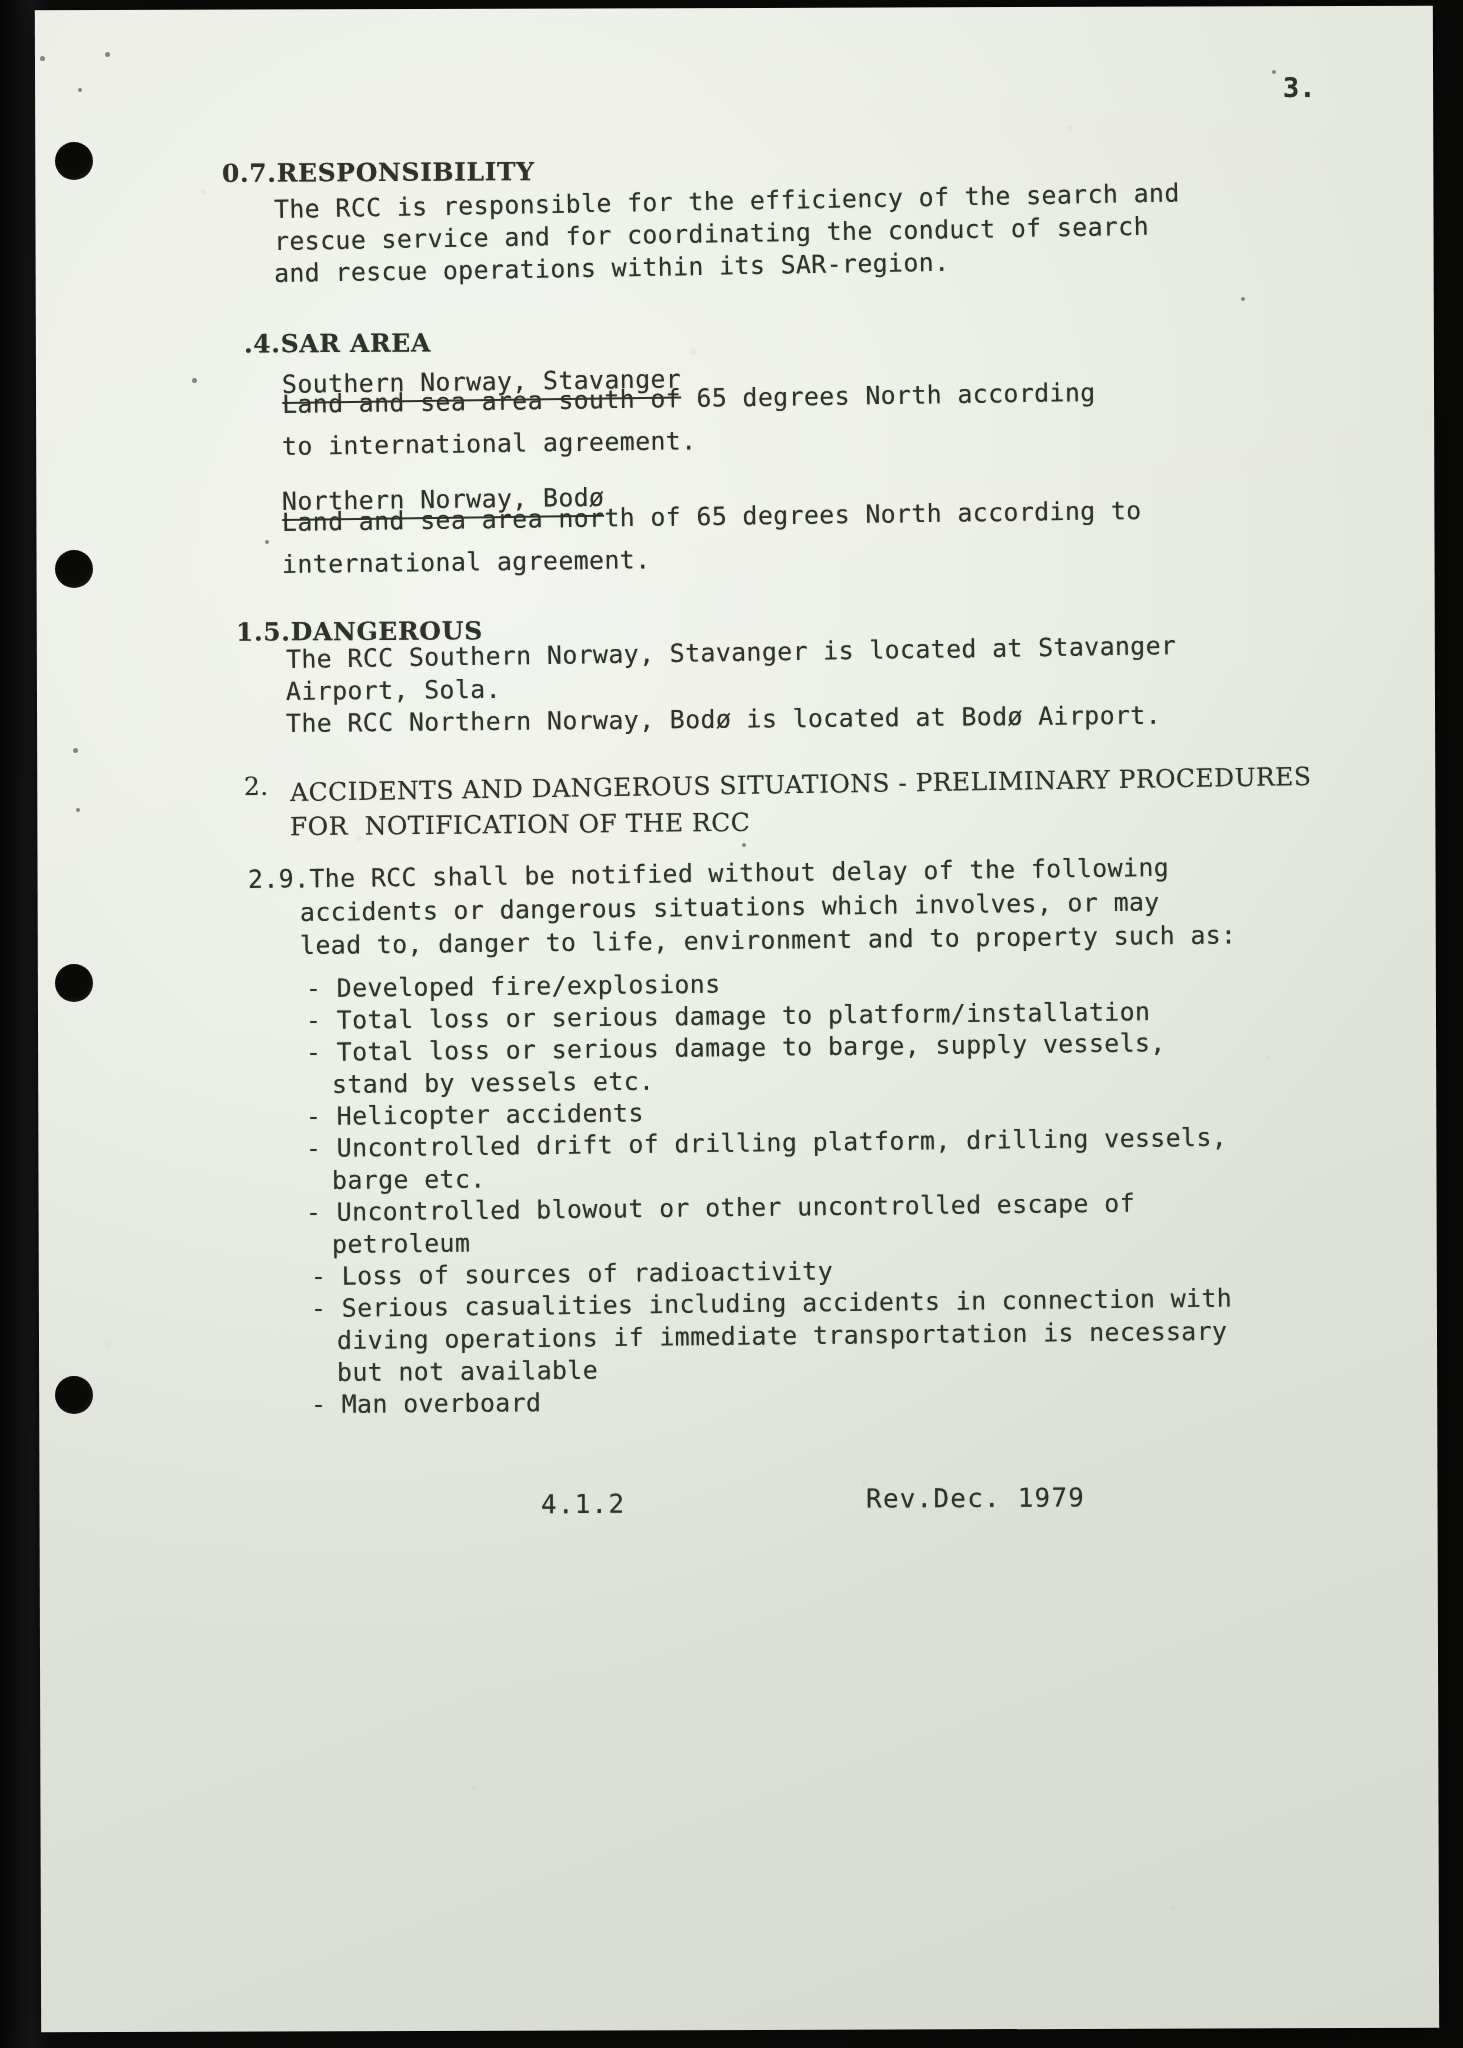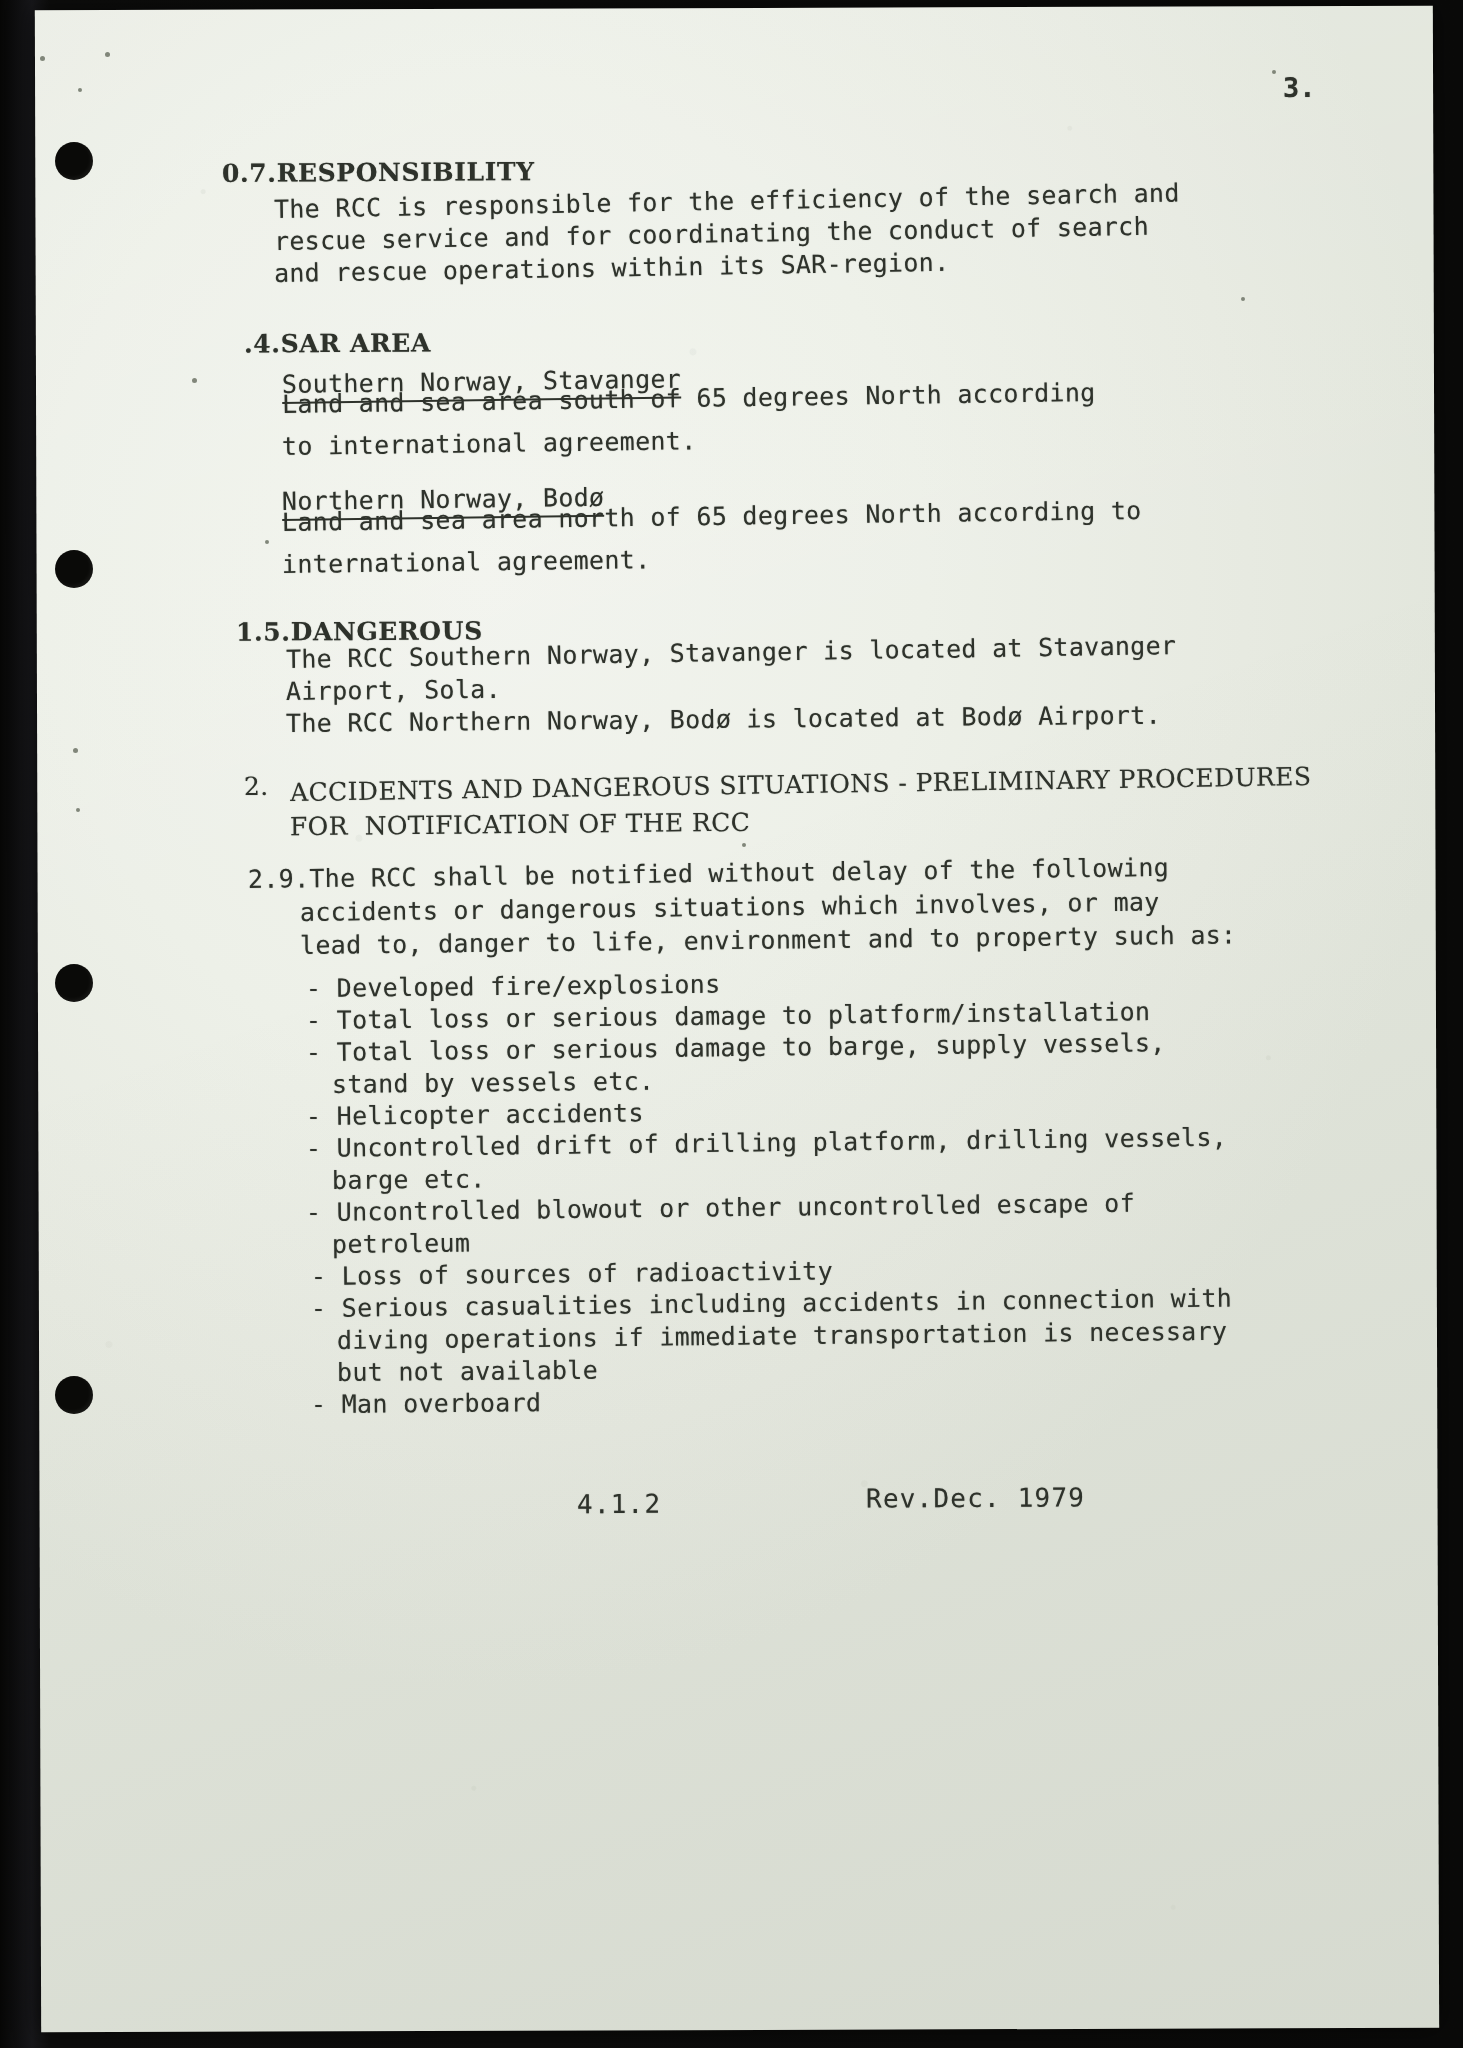--- a/index.html
+++ b/index.html
@@ -204,17 +204,17 @@
     <div class="line typed" style="left:332px; top:1230px; transform:rotate(-0.6deg);">petroleum</div>
 
     <div class="line typed" style="left:311px; top:1262px; transform:rotate(-0.6deg);"><span>- </span><span>Loss of sources of radioactivity</span></div>
 
     <div class="line typed" style="left:311px; top:1294px; transform:rotate(-0.65deg);"><span>- </span><span>Serious casualities including accidents in connection with</span></div>
     <div class="line typed" style="left:337px; top:1326px; transform:rotate(-0.6deg);">diving operations if immediate transportation is necessary</div>
     <div class="line typed" style="left:337px; top:1358px; transform:rotate(-0.5deg);">but not available</div>
 
     <div class="line typed" style="left:311px; top:1390px; transform:rotate(-0.45deg);"><span>- </span><span>Man overboard</span></div>
 
-    <div class="line footer-text" style="left:541px; top:1489px; transform:rotate(-0.3deg);margin-left:36px;">4.1.2</div>
+    <div class="line footer-text" style="left:541px; top:1489px; transform:rotate(-0.3deg);">4.1.2</div>
     <div class="line footer-text" style="left:866px; top:1483px; transform:rotate(-0.3deg);">Rev.Dec. 1979</div>
 
   </div>
 </div>
 
 </body></html>

